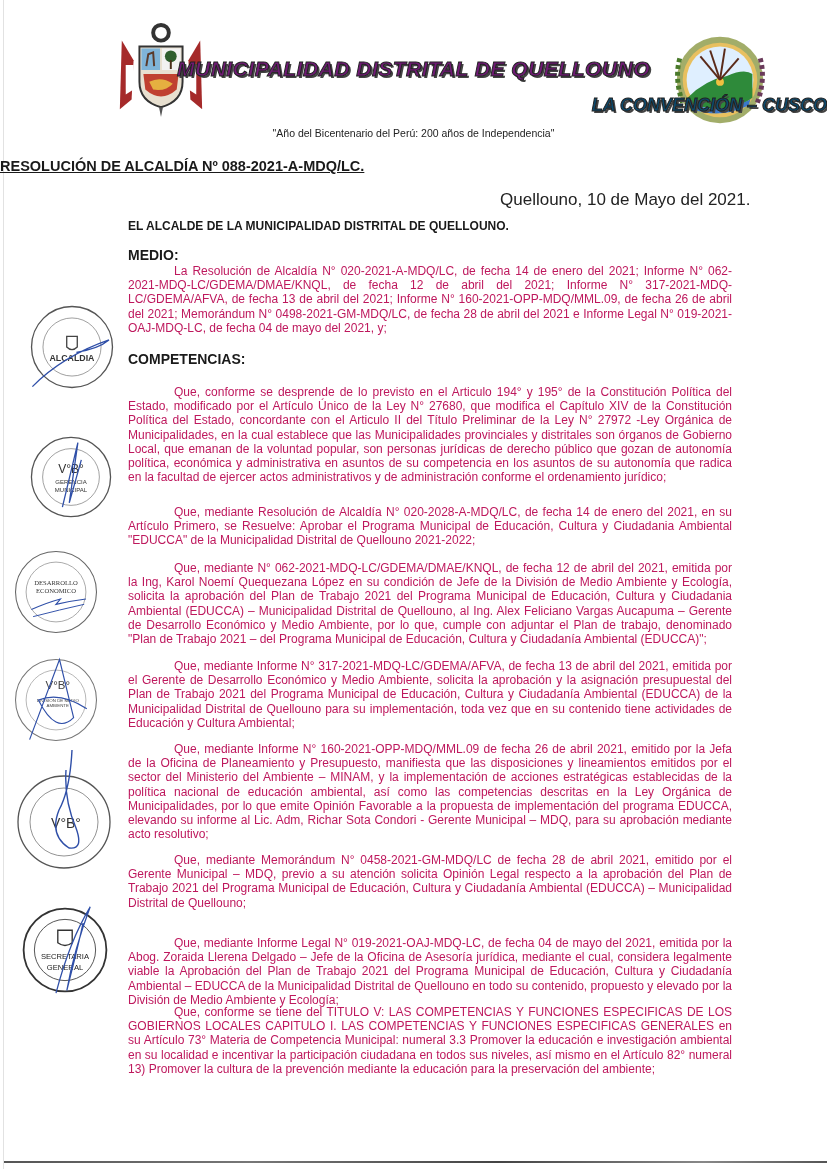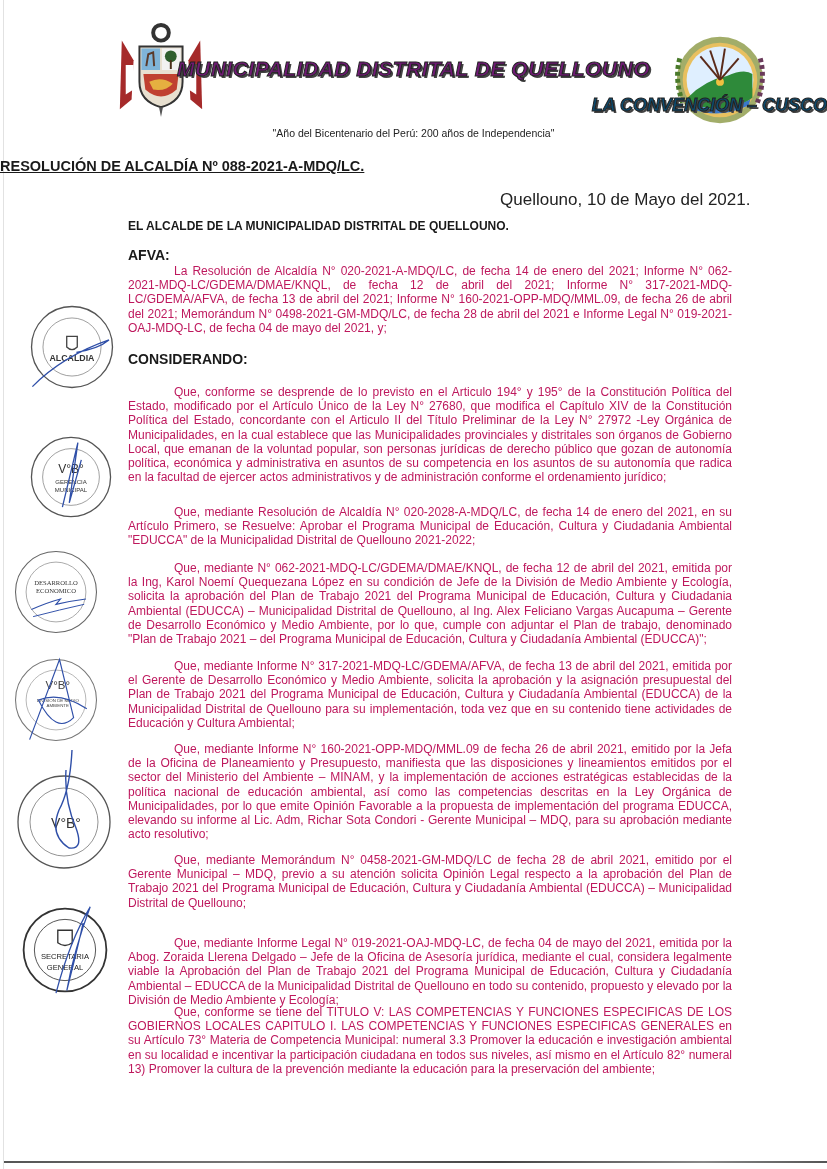--- a/index.html
+++ b/index.html
@@ -97,24 +97,24 @@
 </div>
 
 <div class="header-title">MUNICIPALIDAD DISTRITAL DE QUELLOUNO</div>
 <div class="header-subtitle">LA CONVENCIÓN – CUSCO</div>
 <div class="header-motto">"Año del Bicentenario del Perú: 200 años de Independencia"</div>
 
 <div class="resolution-title">RESOLUCIÓN DE ALCALDÍA Nº 088-2021-A-MDQ/LC.</div>
 <div class="date-line">Quellouno, 10 de Mayo del 2021.</div>
 <div class="authority">EL ALCALDE DE LA MUNICIPALIDAD DISTRITAL DE QUELLOUNO.</div>
 
-<div class="section-heading" style="top:247px;">AFVA:</div>
+<div class="section-heading" style="top:247px;">MEDIO:</div>
 <div class="para" style="top:264px;"><span class="indent"></span><span>La Resolución de Alcaldía N° 020-2021-A-MDQ/LC, de fecha 14 de enero del 2021; Informe N° 062-2021-MDQ-LC/GDEMA/DMAE/KNQL, de fecha 12 de abril del 2021; Informe N° 317-2021-MDQ-LC/GDEMA/AFVA, de fecha 13 de abril del 2021; Informe N° 160-2021-OPP-MDQ/MML.09, de fecha 26 de abril del 2021; Memorándum N° 0498-2021-GM-MDQ/LC, de fecha 28 de abril del 2021 e Informe Legal N° 019-2021-OAJ-MDQ-LC, de fecha 04 de mayo del 2021, y;</span></div>
 
-<div class="section-heading" style="top:351px;">CONSIDERANDO:</div>
+<div class="section-heading" style="top:351px;">COMPETENCIAS:</div>
 
 <div class="para" style="top:385px;"><span class="indent"></span><span>Que, conforme se desprende de lo previsto en el Articulo 194° y 195° de la Constitución Política del Estado, modificado por el Artículo Único de la Ley N° 27680, que modifica el Capítulo XIV de la Constitución Política del Estado, concordante con el Articulo II del Título Preliminar de la Ley N° 27972 -Ley Orgánica de Municipalidades, en la cual establece que las Municipalidades provinciales y distritales son órganos de Gobierno Local, que emanan de la voluntad popular, son personas jurídicas de derecho público que gozan de autonomía política, económica y administrativa en asuntos de su competencia en los asuntos de su autonomía que radica en la facultad de ejercer actos administrativos y de administración conforme el ordenamiento jurídico;</span></div>
 <div class="para" style="top:505px;"><span class="indent"></span><span>Que, mediante Resolución de Alcaldía N° 020-2028-A-MDQ/LC, de fecha 14 de enero del 2021, en su Artículo Primero, se Resuelve: Aprobar el Programa Municipal de Educación, Cultura y Ciudadania Ambiental "EDUCCA" de la Municipalidad Distrital de Quellouno 2021-2022;</span></div>
 <div class="para" style="top:561px;"><span class="indent"></span><span>Que, mediante N° 062-2021-MDQ-LC/GDEMA/DMAE/KNQL, de fecha 12 de abril del 2021, emitida por la Ing, Karol Noemí Quequezana López en su condición de Jefe de la División de Medio Ambiente y Ecología, solicita la aprobación del Plan de Trabajo 2021 del Programa Municipal de Educación, Cultura y Ciudadania Ambiental (EDUCCA) – Municipalidad Distrital de Quellouno, al Ing. Alex Feliciano Vargas Aucapuma – Gerente de Desarrollo Económico y Medio Ambiente, por lo que, cumple con adjuntar el Plan de trabajo, denominado "Plan de Trabajo 2021 – del Programa Municipal de Educación, Cultura y Ciudadanía Ambiental (EDUCCA)";</span></div>
 <div class="para" style="top:659px;"><span class="indent"></span><span>Que, mediante Informe N° 317-2021-MDQ-LC/GDEMA/AFVA, de fecha 13 de abril del 2021, emitida por el Gerente de Desarrollo Económico y Medio Ambiente, solicita la aprobación y la asignación presupuestal del Plan de Trabajo 2021 del Programa Municipal de Educación, Cultura y Ciudadanía Ambiental (EDUCCA) de la Municipalidad Distrital de Quellouno para su implementación, toda vez que en su contenido tiene actividades de Educación y Cultura Ambiental;</span></div>
 <div class="para" style="top:742px;"><span class="indent"></span><span>Que, mediante Informe N° 160-2021-OPP-MDQ/MML.09  de  fecha 26 de abril 2021, emitido por la Jefa de la Oficina de Planeamiento y Presupuesto, manifiesta que las disposiciones y lineamientos emitidos por el sector del Ministerio del Ambiente – MINAM, y la implementación de acciones estratégicas establecidas de la política nacional de educación ambiental, así como las competencias descritas en la Ley Orgánica de Municipalidades, por lo que emite Opinión Favorable a la propuesta de implementación del programa EDUCCA, elevando su informe al Lic. Adm, Richar Sota Condori - Gerente Municipal – MDQ, para su aprobación mediante acto resolutivo;</span></div>
 <div class="para" style="top:853px;"><span class="indent"></span><span>Que, mediante Memorándum N° 0458-2021-GM-MDQ/LC de fecha 28 de abril 2021, emitido por el Gerente Municipal – MDQ, previo a su atención solicita Opinión Legal respecto a la aprobación del Plan de Trabajo 2021 del Programa Municipal de Educación, Cultura y Ciudadanía Ambiental (EDUCCA) – Municipalidad Distrital de Quellouno;</span></div>
 <div class="para" style="top:936px;"><span class="indent"></span><span>Que, mediante Informe Legal N° 019-2021-OAJ-MDQ-LC, de fecha 04 de mayo del 2021, emitida por la Abog. Zoraida Llerena Delgado – Jefe de la Oficina de Asesoría jurídica, mediante el cual, considera legalmente viable la </span><b>Aprobación del Plan de Trabajo 2021 del Programa Municipal de Educación, Cultura y Ciudadanía Ambiental – EDUCCA</b><span> de la Municipalidad Distrital de Quellouno en todo su contenido, propuesto y elevado por la División de Medio Ambiente y Ecología;</span></div>
 <div class="para" style="top:1005px;"><span class="indent"></span><span>Que, conforme se tiene del </span><b>TITULO V:  LAS COMPETENCIAS Y FUNCIONES ESPECIFICAS DE LOS GOBIERNOS LOCALES CAPITULO I. LAS COMPETENCIAS Y FUNCIONES ESPECIFICAS GENERALES</b><span> en </span><b>su Artículo 73°</b><span> Materia de Competencia Municipal: numeral 3.3 Promover la educación e investigación ambiental en su localidad e incentivar la participación ciudadana en todos sus niveles, así mismo en el </span><b>Artículo 82° numeral 13)</b><span> Promover la cultura de la prevención mediante la educación para la preservación del ambiente;</span></div>
 

